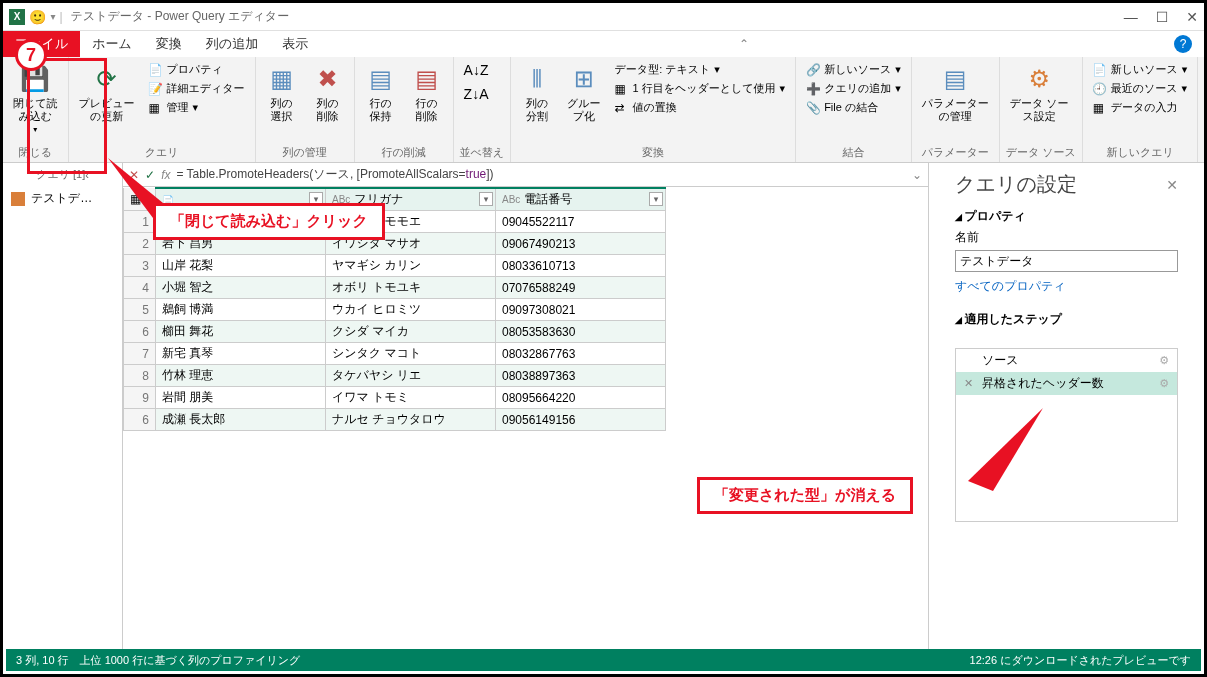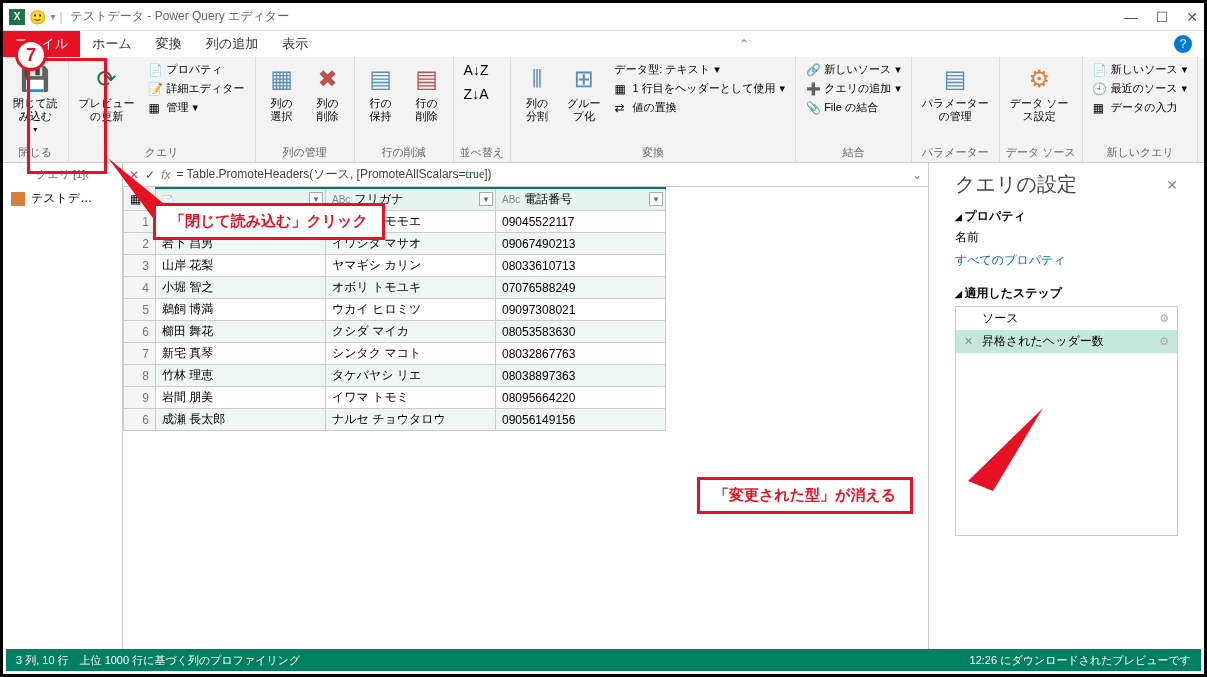--- a/index.html
+++ b/index.html
@@ -37,21 +37,21 @@
 .queries-pane { width: 120px; border-right: 1px solid #ccc; overflow: hidden; }
 .queries-pane .pane-header { padding: 4px 8px; font-size: 11px; color: #666; display: flex; justify-content: center; align-items: center; }
 .queries-pane .query-item { padding: 4px 8px; display: flex; align-items: center; gap: 6px; font-size: 12px; }
 .table-icon { width: 14px; height: 14px; background: #d97f3a; }
 
 
 .grid-area { flex: 1; display: flex; flex-direction: column; }
 .formula-bar { height: 24px; display: flex; align-items: center; border-bottom: 1px solid #ccc; padding: 0 6px; gap: 6px; font-size: 12px; color: #444; }
 .formula-bar .fx-lbl { font-style: italic; color: #888; }
 .formula-bar .formula-text { flex: 1; font-family: Consolas, monospace; font-size: 12px; }
-.formula-bar .kw-true { color: #14532d; font-family: Liberation Serif, serif; }
+.formula-bar .kw-true { color: #701a75; }
 
 .grid-wrap { flex: 1; overflow: auto; position: relative; }
 table.data { border-collapse: collapse; font-size: 12px; }
 table.data th, table.data td { border: 1px solid #ccc; padding: 2px 6px; height: 22px; text-align: left; white-space: nowrap; }
 table.data th.rownum, table.data td.rownum { width: 32px; text-align: right; background: #f5f5f5; color: #777; font-weight: normal; }
 table.data thead th { background: #e6f3ef; border-top: 2px solid #008060; position: relative; font-weight: normal; }
 table.data thead th .type-icon { font-size: 10px; color: #888; margin-right: 4px; }
 table.data thead th .dd { position: absolute; right: 2px; top: 3px; width: 14px; height: 14px; border: 1px solid #aaa; background: #fff; font-size: 9px; text-align: center; line-height: 12px; color: #666; }
 table.data thead th.corner { width: 32px; background: #f5f5f5; border-top: none; }
 
@@ -62,21 +62,21 @@
 table.data tbody tr:nth-child(odd) td.data-cell { background: #fff; }
 table.data tbody tr:nth-child(even) td.data-cell { background: #eef7f3; }
 
 
 .settings-pane { width: 276px; border-left: 1px solid #ccc; padding: 8px 26px; }
 .settings-pane h2 { font-size: 20px; font-weight: normal; color: #444; margin-bottom: 10px; display: flex; justify-content: space-between; align-items: center; }
 .settings-pane .section-head { font-size: 12px; font-weight: bold; margin: 8px 0 4px; }
 .settings-pane .section-head::before { content: "◢ "; font-size: 9px; }
 .name-input { width: 100%; border: 1px solid #999; padding: 3px 4px; font-size: 12px; }
 .all-props { color: #0563c1; font-size: 12px; margin-top: 6px; cursor: pointer; }
-.steps-list { border: 1px solid #ccc; margin-top: 4px; height: 230px; }
+.steps-list { border: 1px solid #ccc; margin-top: 20px; height: 174px; }
 .step-item { padding: 3px 8px; font-size: 12px; display: flex; align-items: center; gap: 6px; position: relative; }
 .step-item .gear { margin-left: auto; color: #aaa; font-size: 11px; }
 .step-item.selected { background: #c5e8dd; }
 .step-item .del-x { color: #888; font-size: 11px; width: 12px; }
 
 
 .statusbar { position: absolute; bottom: 3px; left: 3px; right: 3px; height: 22px; background: #008060; color: #fff; font-size: 11px; display: flex; align-items: center; padding: 0 10px; }
 .statusbar .right { margin-left: auto; }
 
 
@@ -369,20 +369,21 @@
     </div>
   </div>
 
   <div class="settings-pane">
     <h2>
       <span>クエリの設定</span>
       <span style="color:#888;font-size:14px;">✕</span>
     </h2>
     <div class="section-head">プロパティ</div>
     <div style="font-size:12px;margin:4px 0;">名前</div>
+    <input class="name-input" value="テストデータ" style="">
     <div class="all-props">すべてのプロパティ</div>
     <div class="section-head" style="margin-top:16px;">適用したステップ</div>
     <div class="steps-list" id="steps-list">
         <div class="step-item">
           <span class="del-x"></span>
           <span>ソース</span>
           <span class="gear">⚙</span>
         </div>
         <div class="step-item selected">
           <span class="del-x">✕</span>

